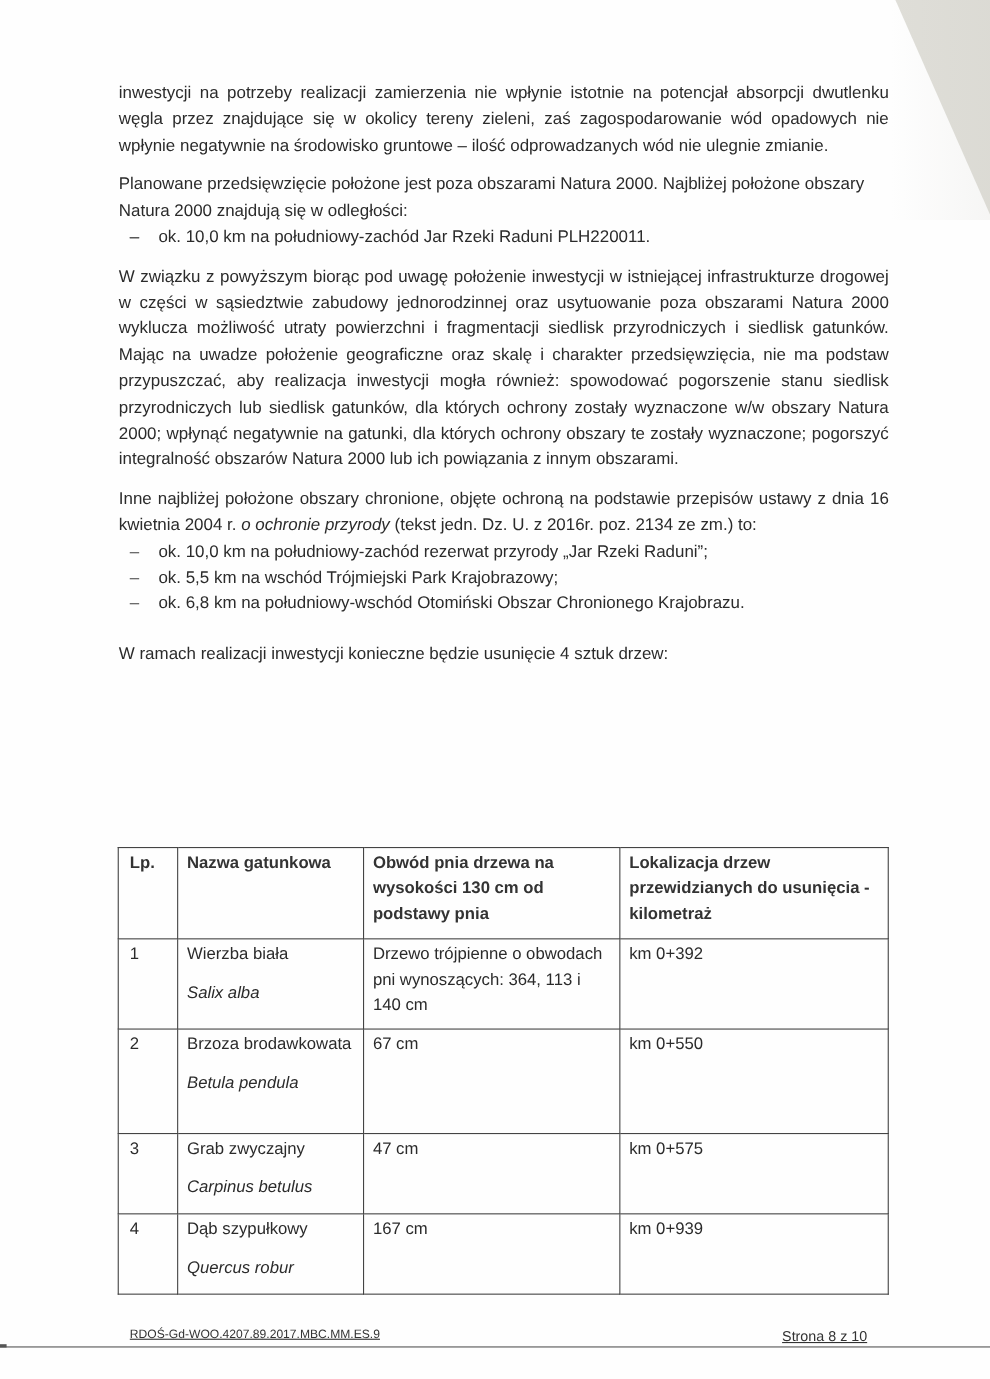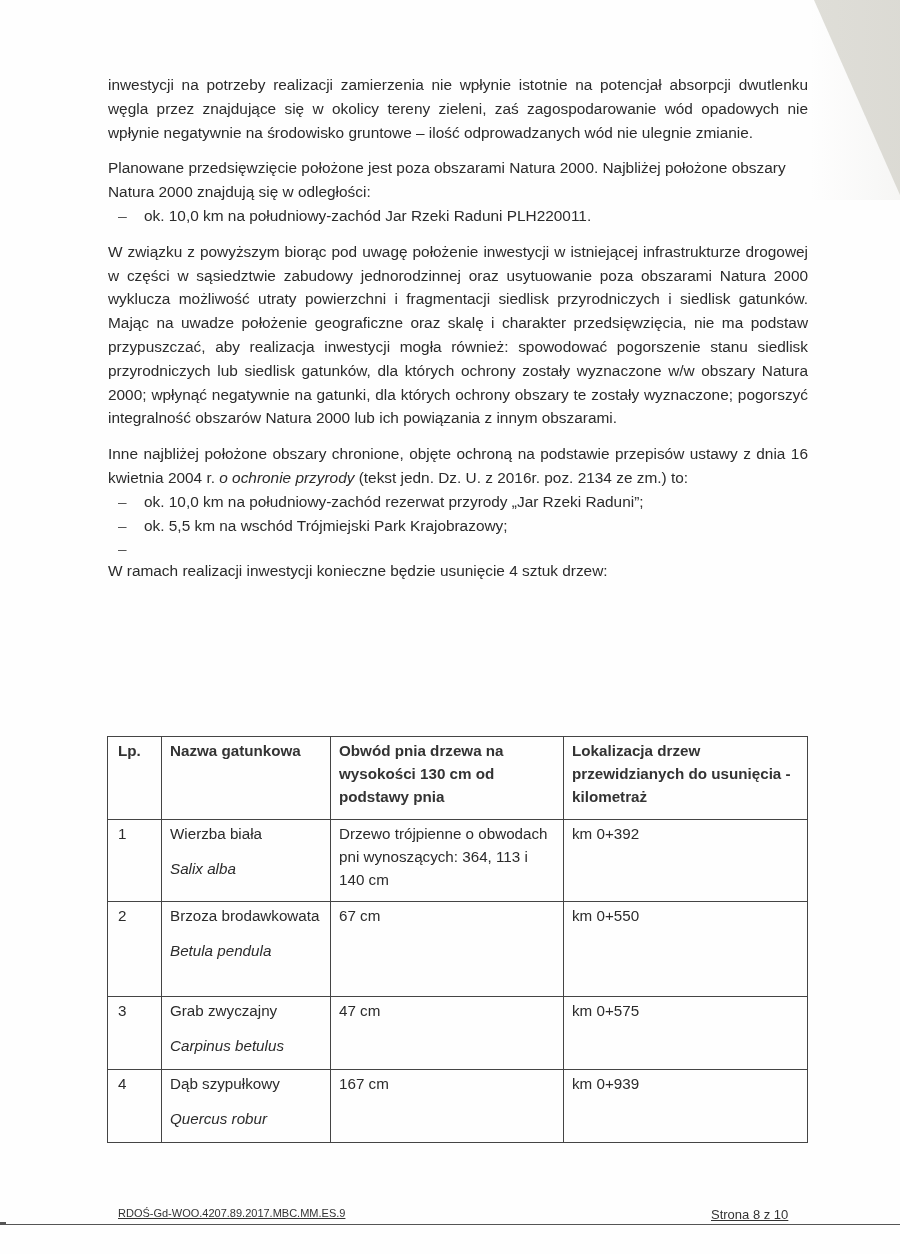--- a/index.html
+++ b/index.html
@@ -24,21 +24,21 @@
     font-size: 15.4px; line-height: 23.8px;
   }
   p { margin: 0 0 12px 0; text-align: justify; }
   p.nojust { text-align: left; }
   ul.dash { list-style: none; margin: 0 0 12px 0; padding: 0; }
   ul.dash li { position: relative; padding-left: 36px; margin: 0; }
   ul.dash li .dash-mark { position: absolute; left: 10px; top: 0; color: #555; }
   em { font-style: italic; }
 
   table.trees {
-    position: absolute; left: 107px; top: 736px; width: 701px;
+    position: absolute; left: 107px; top: 770px; width: 701px;
     border-collapse: collapse; font-size: 15.2px; line-height: 23px;
   }
   table.trees th, table.trees td {
     border: 1px solid #444; vertical-align: top; text-align: left;
     padding: 2px 8px 10px 8px;
   }
   table.trees th { font-weight: bold; color: #333; height: 70px; }
   table.trees td.lp, table.trees th.lp { width: 35px; padding-left: 10px; }
   table.trees td.name { width: 152px; }
   table.trees td.girth { width: 216px; }
@@ -64,21 +64,21 @@
   <p class="nojust" style="margin-bottom:0">Planowane przedsięwzięcie położone jest poza obszarami Natura 2000. Najbliżej położone obszary Natura 2000 znajdują się w odległości:</p>
   <ul class="dash">
     <li><span class="dash-mark">–</span></li>
     <li><span class="dash-mark">–</span><span>ok. 10,0 km na południowy-zachód Jar Rzeki Raduni PLH220011.</span></li>
   </ul>
   <p>W związku z powyższym biorąc pod uwagę położenie inwestycji w istniejącej infrastrukturze drogowej w części w sąsiedztwie zabudowy jednorodzinnej oraz usytuowanie poza obszarami Natura 2000 wyklucza możliwość utraty powierzchni i fragmentacji siedlisk przyrodniczych i siedlisk gatunków. Mając na uwadze położenie geograficzne oraz skalę i charakter przedsięwzięcia, nie ma podstaw przypuszczać, aby realizacja inwestycji mogła również: spowodować pogorszenie stanu siedlisk przyrodniczych lub siedlisk gatunków, dla których ochrony zostały wyznaczone w/w obszary Natura 2000; wpłynąć negatywnie na gatunki, dla których ochrony obszary te zostały wyznaczone; pogorszyć integralność obszarów Natura 2000 lub ich powiązania z innym obszarami.</p>
   <p style="margin-bottom:0"><span>Inne najbliżej położone obszary chronione, objęte ochroną na podstawie przepisów ustawy z dnia 16 kwietnia 2004 r. </span><em>o ochronie przyrody</em><span> (tekst jedn. Dz. U. z 2016r. poz. 2134 ze zm.) to:</span></p>
   <ul class="dash" style="margin-bottom:22px">
     <li><span class="dash-mark">–</span><span>ok. 10,0 km na południowy-zachód rezerwat przyrody „Jar Rzeki Raduni”;</span></li>
     <li><span class="dash-mark">–</span><span>ok. 5,5 km na wschód Trójmiejski Park Krajobrazowy;</span></li>
-    <li><span class="dash-mark">–</span></li>
+    <li><span class="dash-mark">–</span><span>ok. 6,8 km na południowy-wschód Otomiński Obszar Chronionego Krajobrazu.</span></li>
   </ul>
   <p class="nojust">W ramach realizacji inwestycji konieczne będzie usunięcie 4 sztuk drzew:</p>
 </div>
 
 <table class="trees">
   <thead>
     <tr>
       <th class="lp">Lp.</th>
       <th>Nazwa gatunkowa</th>
       <th>Obwód pnia drzewa na wysokości 130 cm od podstawy pnia</th>

